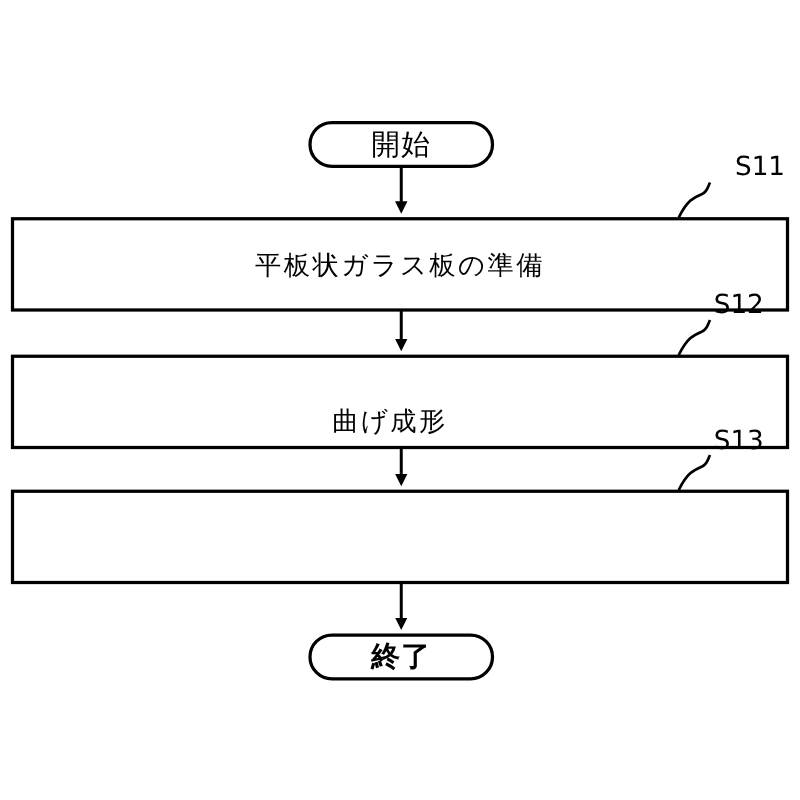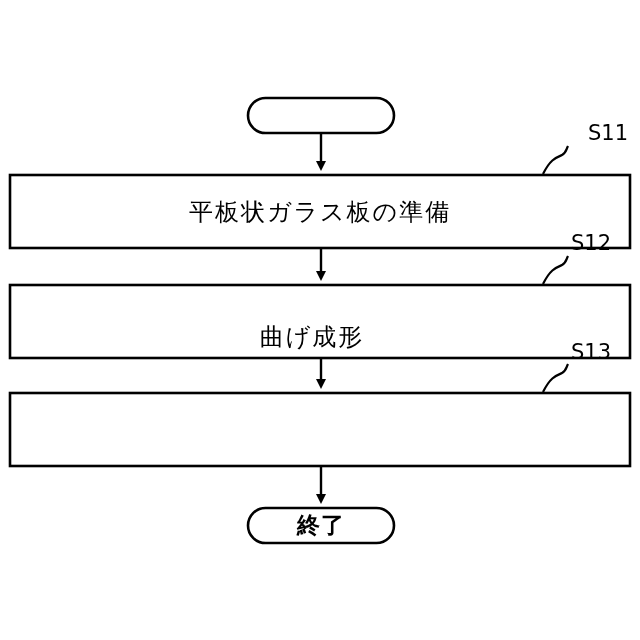--- a/index.html
+++ b/index.html
@@ -34,21 +34,21 @@
     justify-content: center;
     text-align: center;
     white-space: nowrap;
     pointer-events: none;
   }
   .terminal-text {
     font-size: 23px;
     letter-spacing: 1px;
   }
   .process-text {
-    font-size: 24px;
+    font-size: 21px;
     letter-spacing: 2px;
   }
   .step-label {
     position: absolute;
     font-size: 21px;
     font-family: "DejaVu Sans", "Liberation Sans", sans-serif;
     letter-spacing: 0px;
     white-space: nowrap;
   }
 </style>
@@ -84,20 +84,21 @@
     <rect x="10" y="393" width="620" height="73" fill="#ffffff" stroke="#000000" stroke-width="2.6"></rect>
 
     <path d="M 543 392 C 550 378, 555 376, 562 373 C 566 371, 566 368, 568 364" fill="none" stroke="#000000" stroke-width="2.2"></path>
 
     <line x1="321" y1="466" x2="321" y2="499" stroke="#000000" stroke-width="2.4" marker-end="url(#arrowhead)"></line>
 
     <rect x="248" y="508" width="146" height="35" rx="17.5" ry="17.5" fill="#ffffff" stroke="#000000" stroke-width="2.6"></rect>
 
   </svg>
 
+  <div class="node-text terminal-text" style="left:248px; top:98px; width:146px; height:35px;">開始</div>
 
   <div class="node-text process-text" style="left:10px; top:175px; width:620px; height:73px;">平板状ガラス板の準備</div>
 
   <div class="node-text process-text" style="left:10px; top:300px; width:604px; height:73px;">曲げ成形</div>
 
 
   <div class="node-text terminal-text" style="left:248px; top:508px; width:146px; height:35px;font-weight:bold;">終了</div>
 
   <div class="step-label" style="left:588px; top:145px; transform:translateY(-100%);">S11</div>
 

